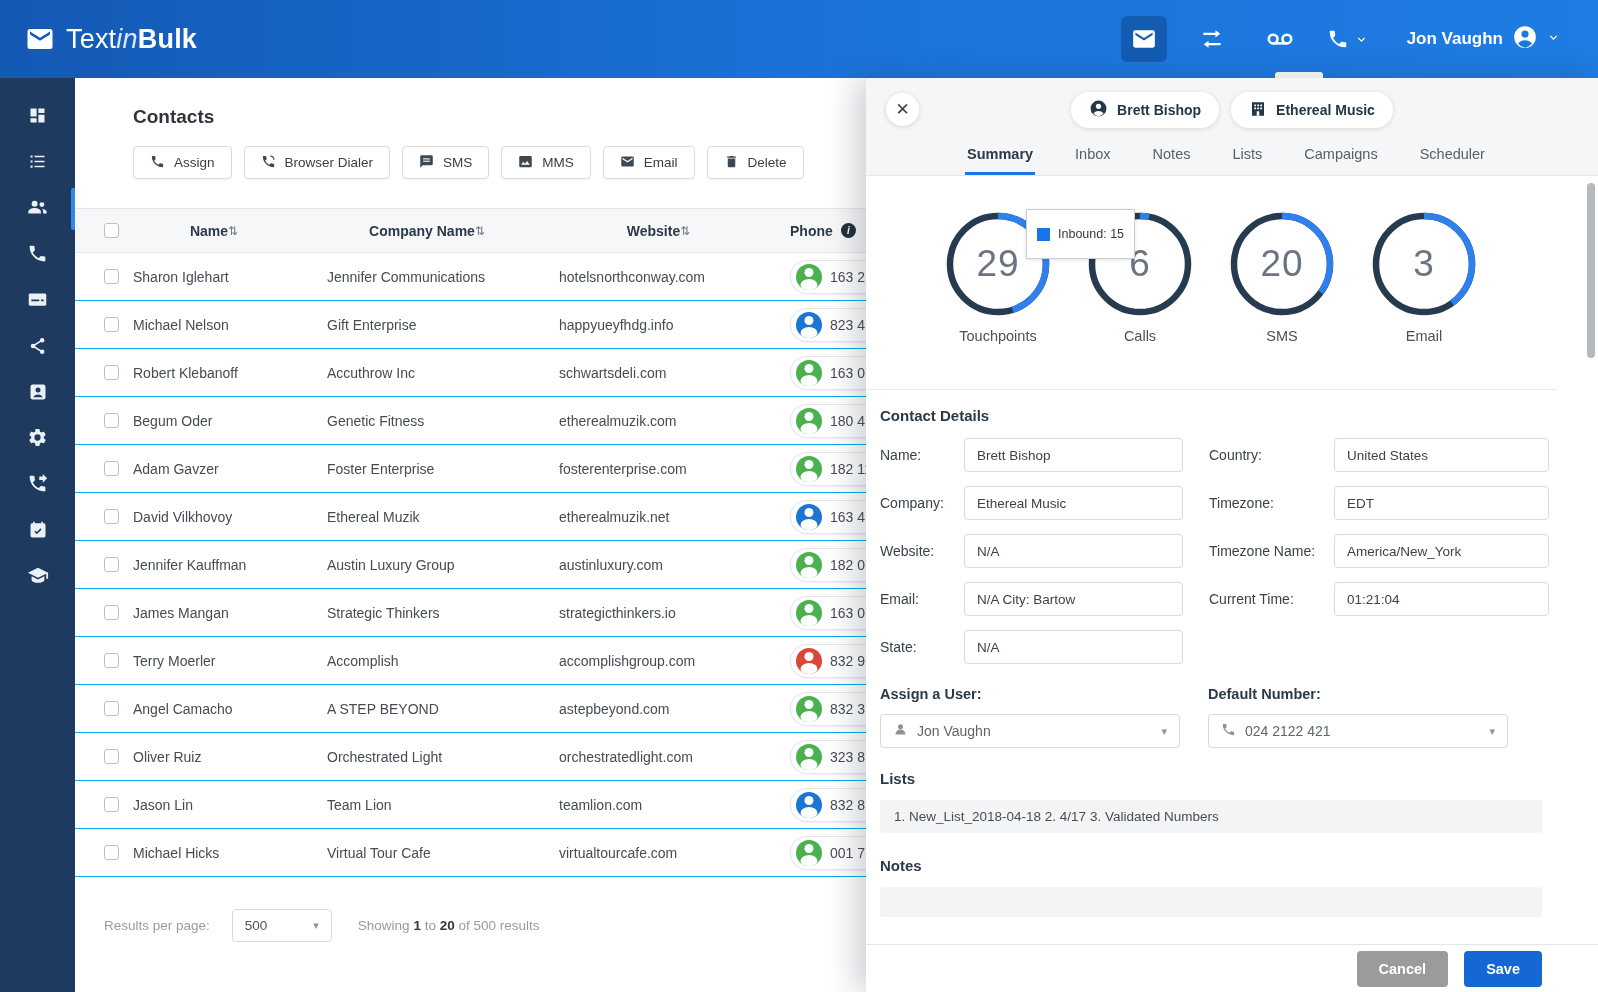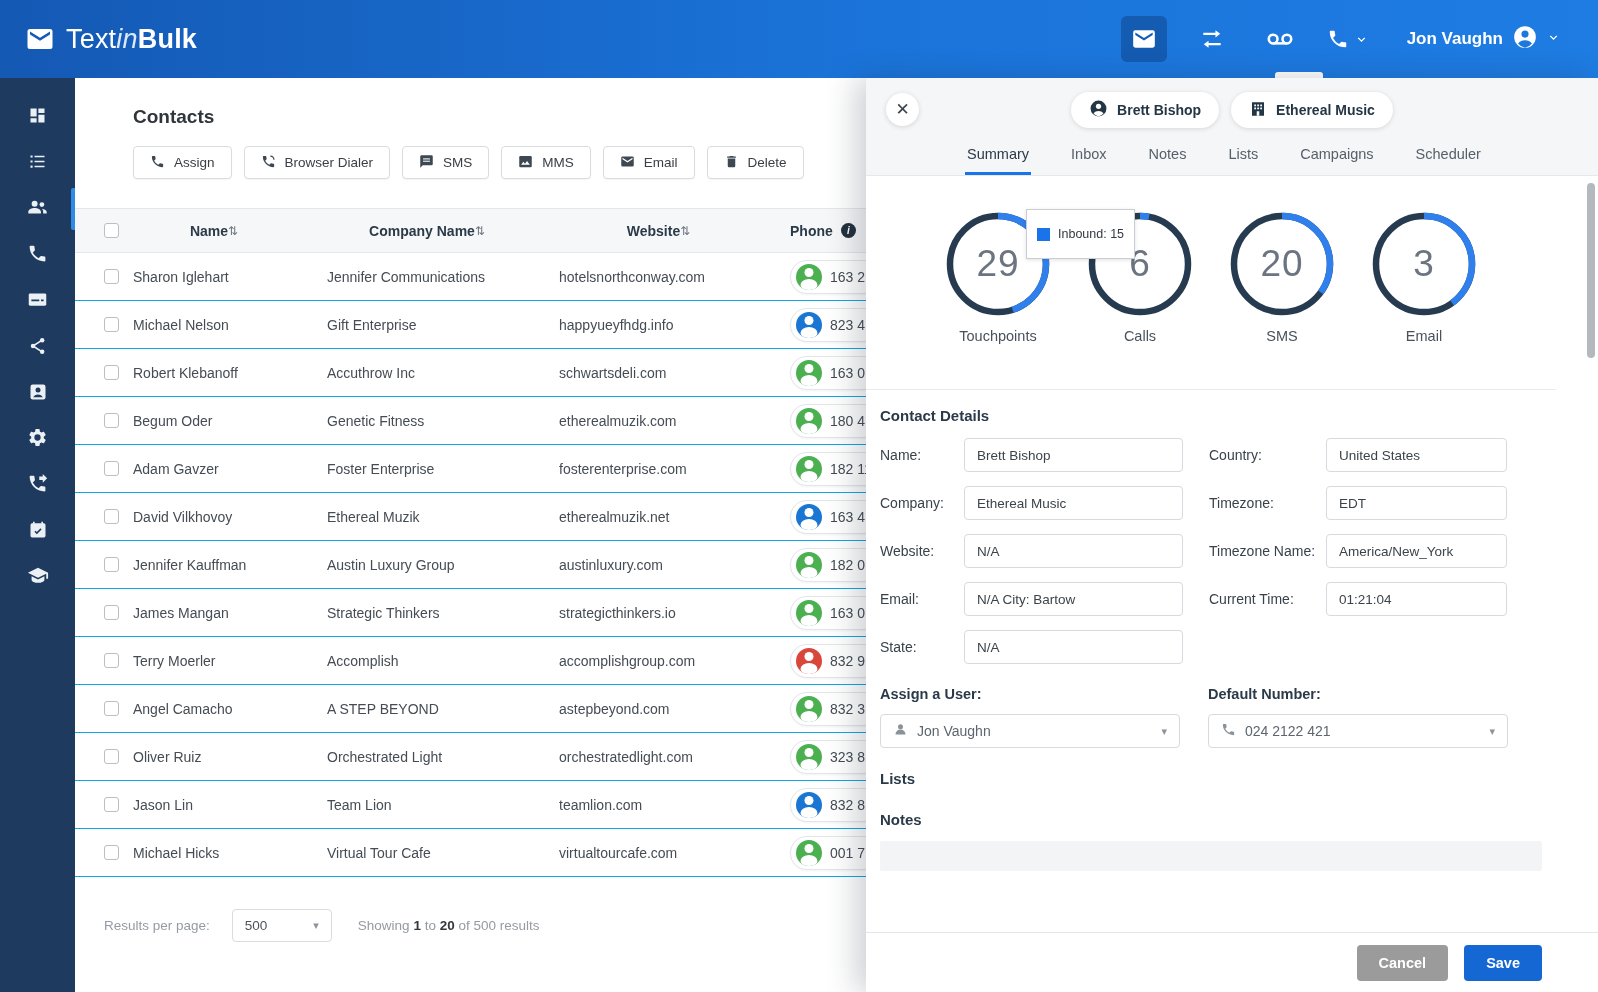--- a/index.html
+++ b/index.html
@@ -84,21 +84,21 @@
   .close-btn { position:absolute; top:15px; left:20px; width:33px; height:33px; border-radius:50%;
     background:#fff; border:none; box-shadow:0 1px 5px rgba(0,0,0,.14); color:#3d454d;
     font-size:17px; line-height:1; cursor:pointer; }
   .pills { position:absolute; top:14px; left:0; right:0; display:flex; justify-content:center; gap:12px; }
   .hpill { display:inline-flex; align-items:center; gap:9px; height:36px; padding:0 18px;
     background:#fff; border:none; border-radius:18px; box-shadow:0 1px 5px rgba(0,0,0,.13);
     font-size:14px; font-weight:700; color:#233645; font-family:inherit; cursor:pointer; }
   .tabs { position:absolute; bottom:0; left:99px; display:flex; gap:38px; }
   .tab { background:none; border:none; font-family:inherit; font-size:14.5px; color:#57606a;
     padding:0 2px 10px; cursor:pointer; border-bottom:3px solid transparent; }
-  .tab.active { color:#2b3a49; font-weight:400; border-bottom-color:#1a73e8; }
+  .tab.active { color:#2b3a49; font-weight:700; border-bottom-color:#1a73e8; }
 
   .panel-body { position:absolute; top:98px; bottom:60px; left:0; right:0; overflow:hidden;
     padding:0 56px 0 14px; }
   .stats { position:relative; display:flex; justify-content:center; padding-top:36px;
     height:214px; border-bottom:1px solid #e9ebee; margin:0 -14px 0 -14px; }
   .stat { width:104px; margin:0 19px; text-align:center; }
   .donut { position:relative; width:104px; height:104px; }
   .donut .val { position:absolute; inset:0; display:flex; align-items:center; justify-content:center;
     font-size:37px; font-weight:300; color:#6b7480; letter-spacing:1px; }
   .stat .slabel { margin-top:12px; font-size:14.5px; color:#47525c; }
@@ -110,38 +110,38 @@
   .sec-h { margin-top:17px; font-size:15px; font-weight:700; color:#2b3a49; }
   .details-cols { display:flex; margin-top:14px; }
   .col-l { width:303px; margin-right:26px; }
   .frow { display:flex; align-items:center; margin-bottom:14px; }
   .frow label { font-size:14px; color:#39424b; }
   .col-l .frow label { width:84px; }
   .col-r .frow label { width:117px; }
   .fld { height:34px; border:1px solid #d6dade; border-radius:4px; padding:0 12px;
     font-family:inherit; font-size:13.5px; color:#3c434a; background:#fff; }
   .col-l .fld { width:219px; }
-  .col-r .fld { width:181px; }
+  .col-r .fld { width:215px;margin-left:8px; }
 
   .assign-row { display:flex; margin-top:8px; }
   .assign-col { width:300px; }
   .assign-col + .assign-col { margin-left:28px; }
   .assign-col .alabel { font-size:14.5px; font-weight:700; color:#2b3a49; }
   .dd { display:flex; align-items:center; gap:9px; height:34px; margin-top:12px; padding:0 12px;
     border:1px solid #d6dade; border-radius:4px; color:#5d666e; font-size:14px;
     background:#fff; cursor:pointer; }
   .dd .caret { margin-left:auto; }
 
   .gbox { margin-top:13px; background:#f3f4f5; border-radius:2px; padding:9px 14px;
     font-size:13.5px; color:#464d54; }
   .notes-box { height:30px; }
   .lists-h { margin-top:22px; }
   .notes-h { margin-top:24px; }
 
-  .panel-foot { position:absolute; bottom:0; left:0; right:0; height:60px; background:#fff;
+  .panel-foot { position:absolute; bottom:0; left:0; right:0; height:48px; background:#fff;
     border-top:1px solid #e3e6e9; display:flex; align-items:center; justify-content:flex-end;
     gap:16px; padding-right:56px; }
   .btn { border:none; border-radius:4px; color:#fff; font-family:inherit; font-size:14.5px;
     font-weight:700; padding:10px 22px; cursor:pointer; }
   .btn.cancel { background:#9b9b9b; }
   .btn.save { background:#1568d3; }
   .panel-scrollbar { position:absolute; right:3px; top:105px; width:8px; height:175px;
     background:#b4b9be; border-radius:4px; cursor:grab; }
 </style>
 </head>
@@ -635,20 +635,21 @@
             <span><svg width="15" height="15" viewBox="0 0 24 24" fill="#8a9298">
                   <path d="M6.62 10.79a15 15 0 0 0 6.59 6.59l2.2-2.2a1 1 0 0 1 1.01-.25c1.12.37 2.32.57 3.58.57a1 1 0 0 1 1 1V20a1 1 0 0 1-1 1A17 17 0 0 1 3 4a1 1 0 0 1 1-1h3.5a1 1 0 0 1 1 1c0 1.26.2 2.46.57 3.58a1 1 0 0 1-.25 1.01l-2.2 2.2z"></path>
                 </svg></span>
             <span>024 2122 421</span>
             <span class="caret">▾</span>
           </div>
         </div>
       </div>
 
       <h2 class="sec-h lists-h">Lists</h2>
+      <div class="gbox">1. New_List_2018-04-18 2. 4/17 3. Validated Numbers</div>
 
       <h2 class="sec-h notes-h">Notes</h2>
       <div class="gbox notes-box"></div>
     </div>
 
     <div class="panel-foot">
       <button class="btn cancel">Cancel</button>
       <button class="btn save">Save</button>
     </div>
     <div class="panel-scrollbar"></div>

